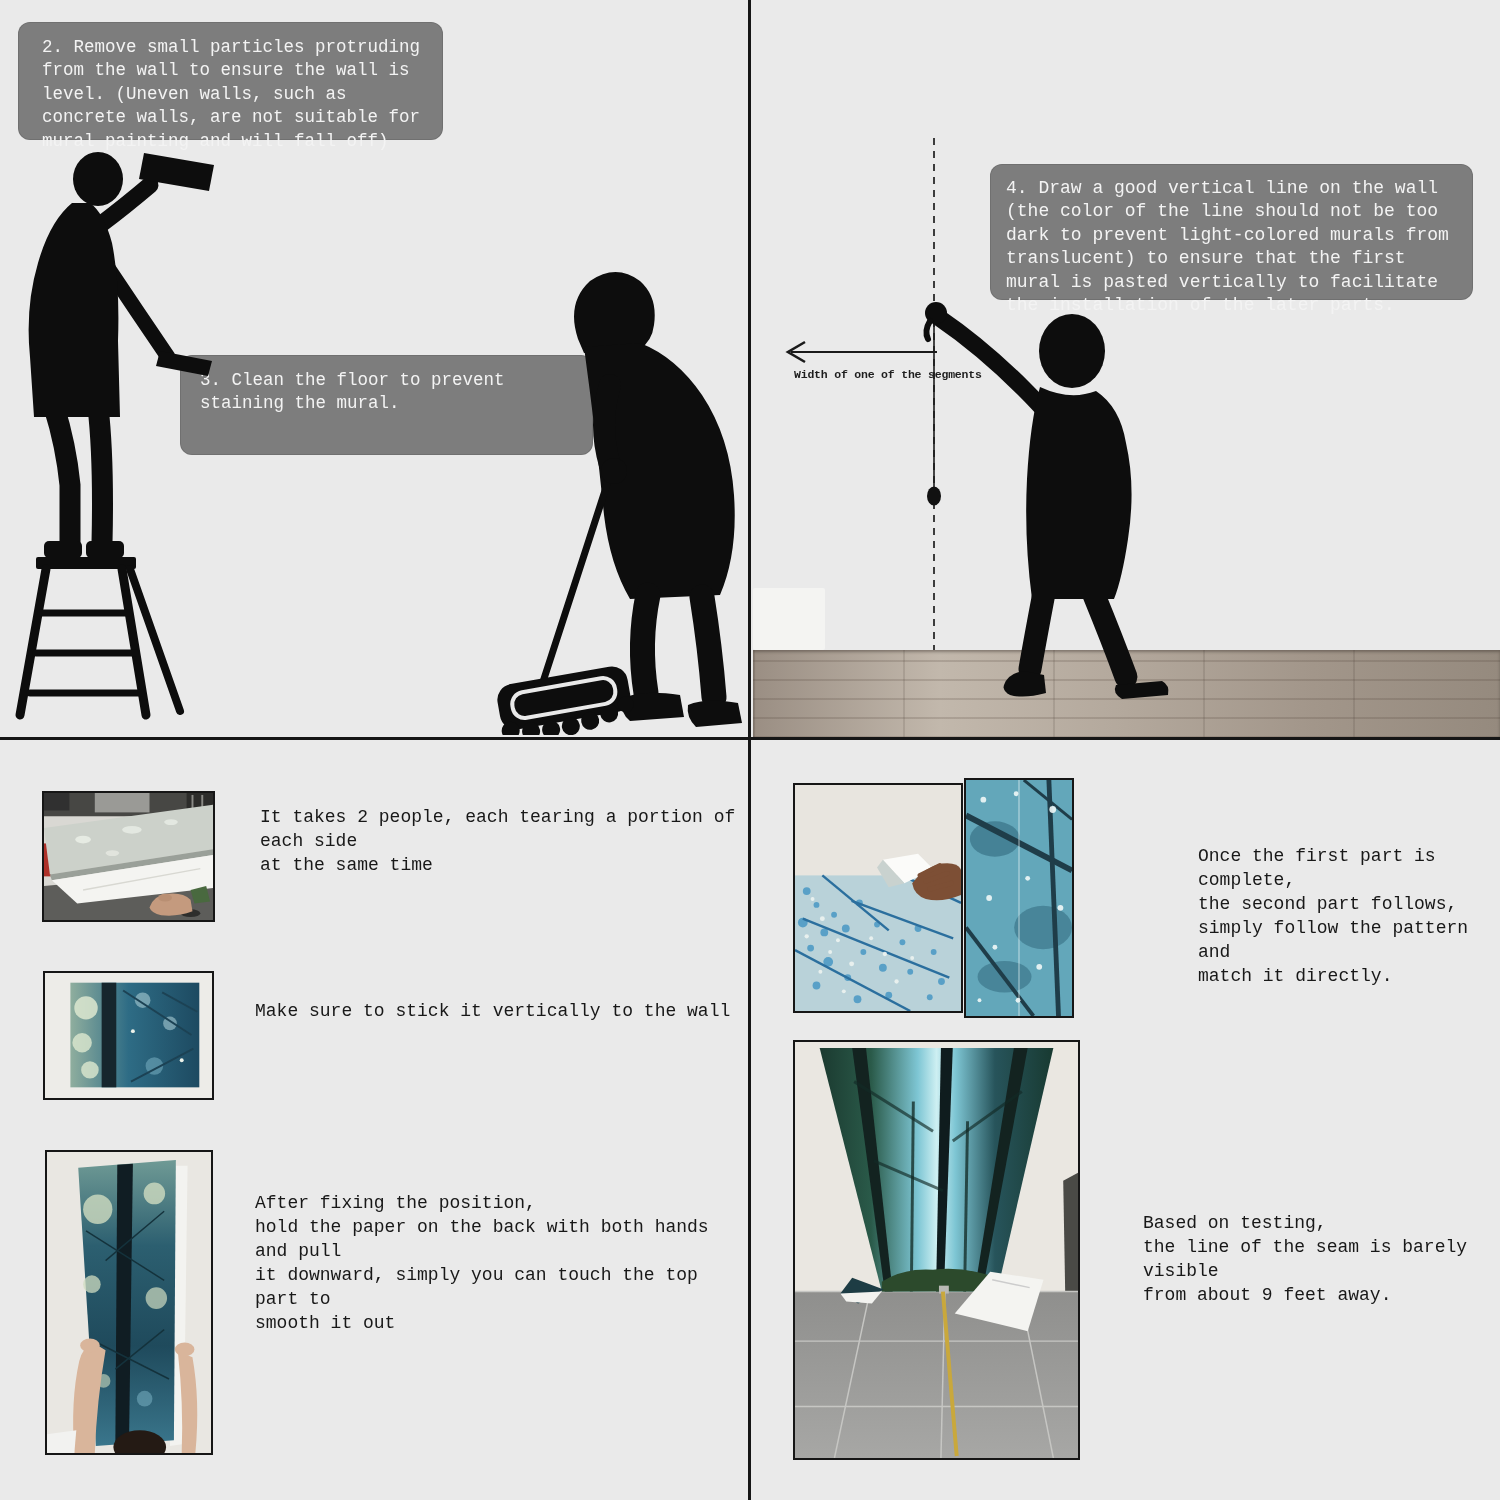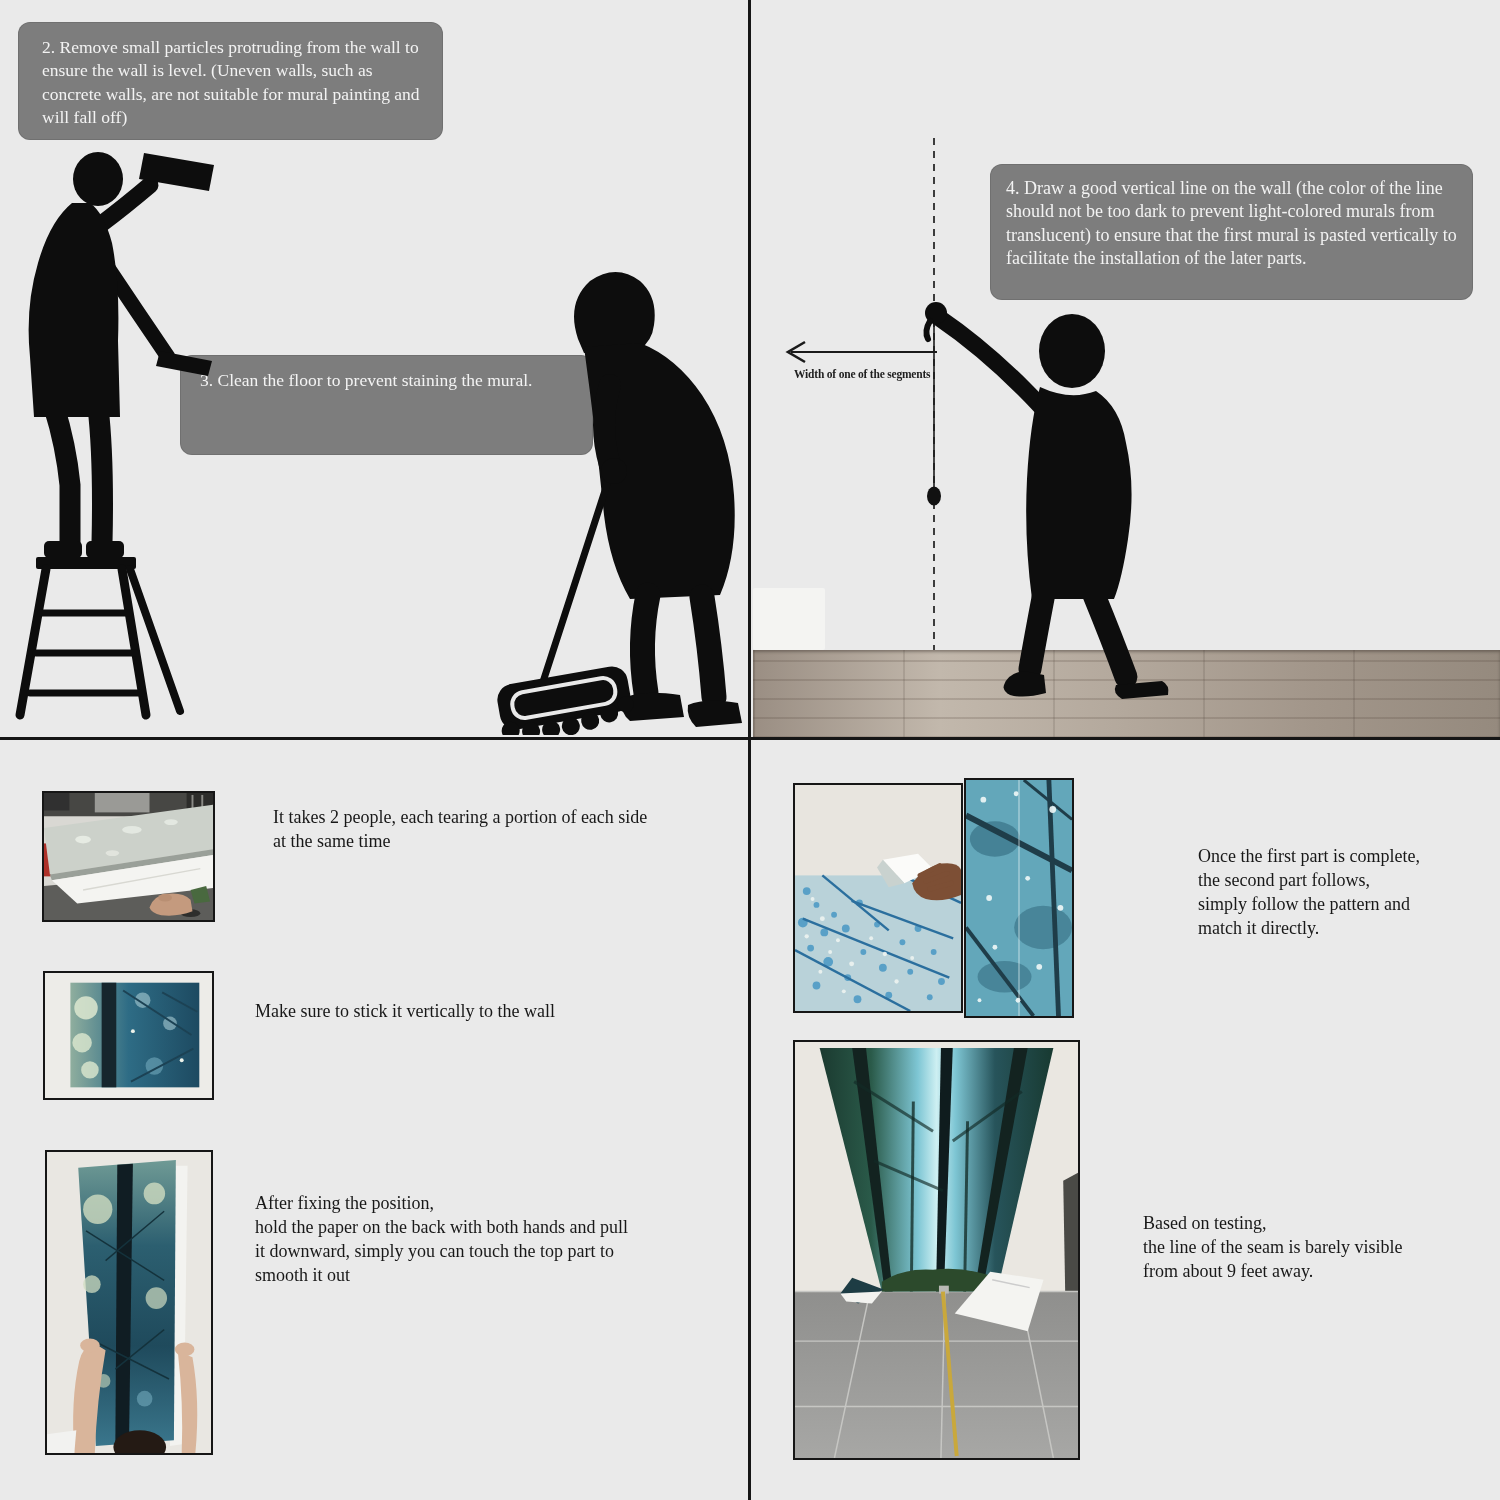--- a/index.html
+++ b/index.html
@@ -1,17 +1,17 @@
 <!DOCTYPE html>
 <html><head>
 <meta charset="utf-8">
 <style>
   html,body{margin:0;padding:0;background:#ffffff;}
   .canvas{position:relative;width:1500px;height:1500px;background:#eaeaea;overflow:hidden;
-          font-family:Liberation Serif, serif;}
+          font-family:Liberation Mono, monospace;}
   .quad{position:absolute;width:750px;height:740px;}
   .quad.tl{left:0;top:0;}
   .quad.tr{left:750px;top:0;}
   .quad.bl{left:0;top:740px;height:760px;}
   .quad.br{left:750px;top:740px;height:760px;}
   .divider-v{position:absolute;left:748px;top:0;width:3px;height:1500px;background:#161616;}
   .divider-h{position:absolute;left:0;top:737px;width:1500px;height:3px;background:#161616;}
   .ibox{position:absolute;background:#7d7d7d;border-radius:12px;color:#f3f3f3;
         font-size:17.5px;line-height:1.34;padding:14px 20px;box-sizing:border-box;
         box-shadow:inset 0 0 0 1px rgba(0,0,0,.10);}
@@ -149,21 +149,21 @@
         <ellipse cx="70" cy="62" rx="7" ry="3" fill="#e9ede6" opacity=".7"></ellipse>
         <polygon points="6,84 173,58 173,64 8,90" fill="#9aa099"></polygon>
         <polygon points="8,90 173,64 173,98 34,114" fill="#f4f4f1"></polygon>
         <path d="M40,100 L160,78" stroke="#d8d8d2" stroke-width="1.5" fill="none"></path>
         <polygon points="150,100 166,96 170,112 154,114" fill="#49693f"></polygon>
         <ellipse cx="150" cy="124" rx="10" ry="4" fill="#2e2e2c"></ellipse>
         <path fill="#c49a7e" d="M108,118 Q112,106 126,104 Q142,102 150,110 L152,122 Q136,128 120,126 Q110,124 108,118 Z"></path>
         <ellipse cx="124" cy="108" rx="7" ry="4" fill="#b98f73"></ellipse>
       </svg>
     </div>
-    <div class="caption" style="left:273px;top:66px;">It takes 2 people, each tearing a portion of each side
+    <div class="caption" style="left:260px;top:66px;">It takes 2 people, each tearing a portion of each side
  at the same time</div>
 
     <div class="photo" style="left:43px;top:231px;width:171px;height:129px;">
       <svg viewBox="0 0 171 129" preserveAspectRatio="none">
         <defs>
           <linearGradient id="gB" x1="0" y1="0" x2="1" y2="0">
             <stop offset="0" stop-color="#8fae9e"></stop>
               <stop offset=".45" stop-color="#2e6c85"></stop>
               <stop offset="1" stop-color="#1d4a61"></stop>
           </linearGradient>

